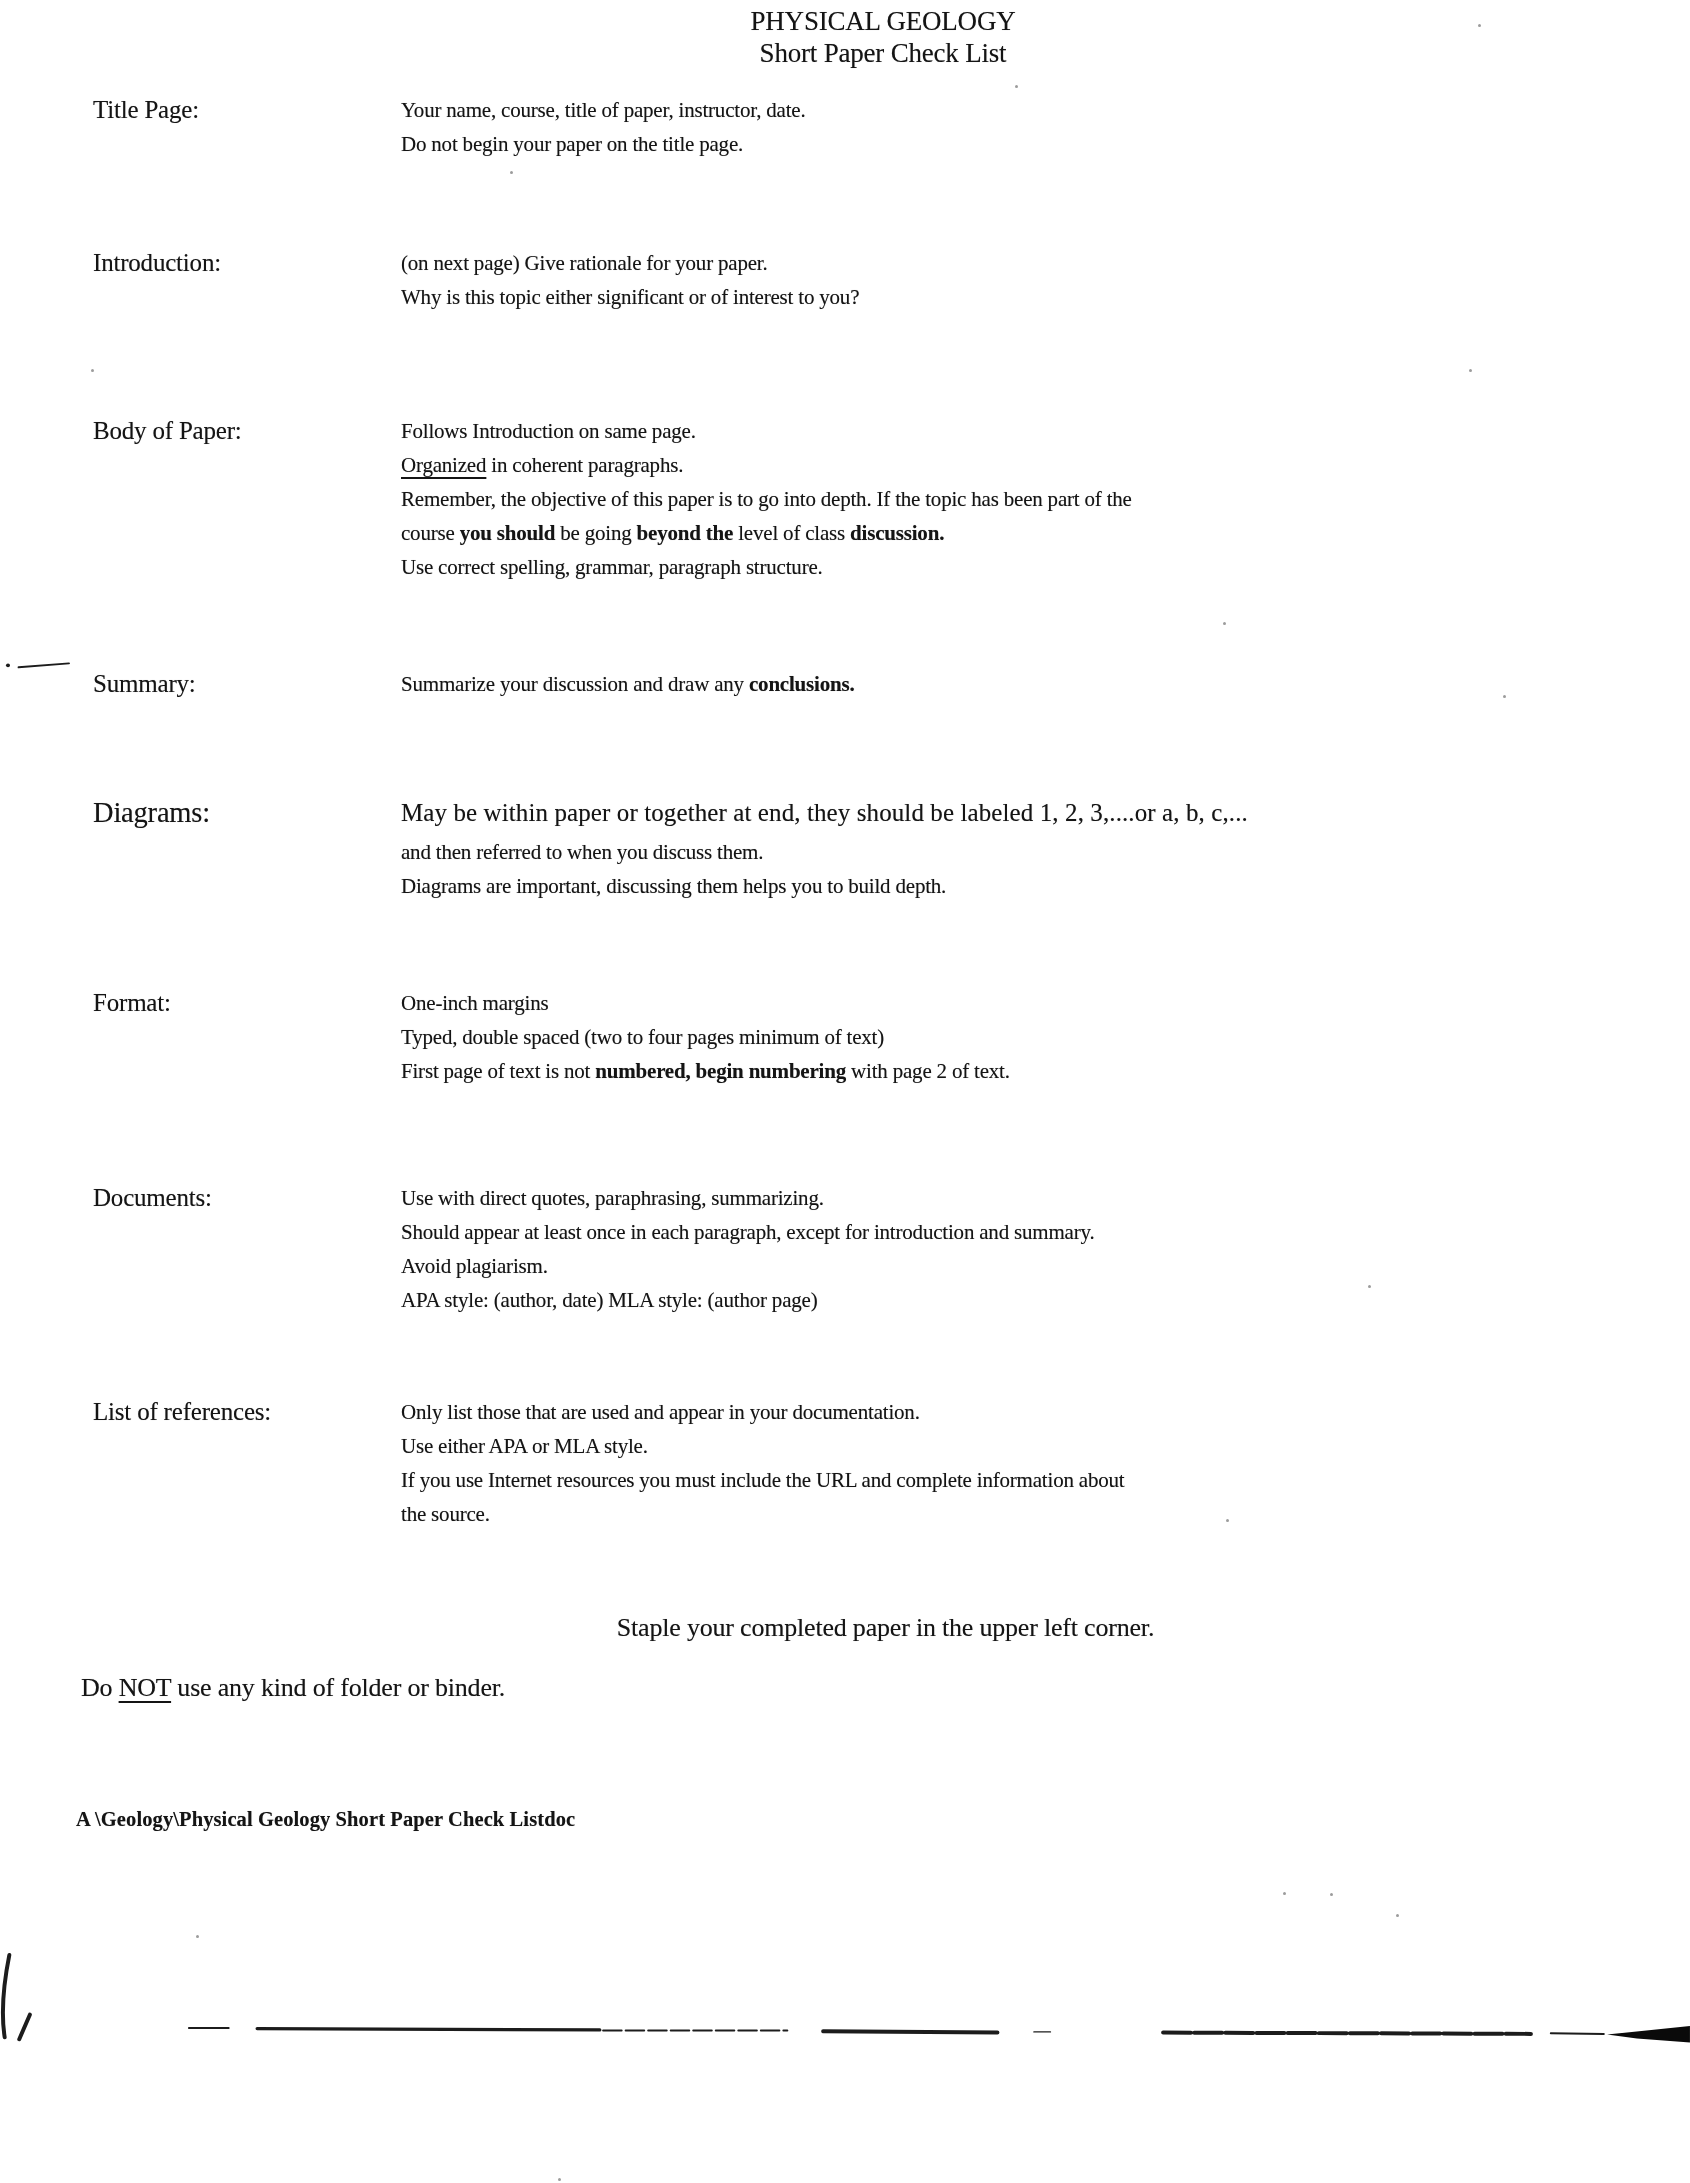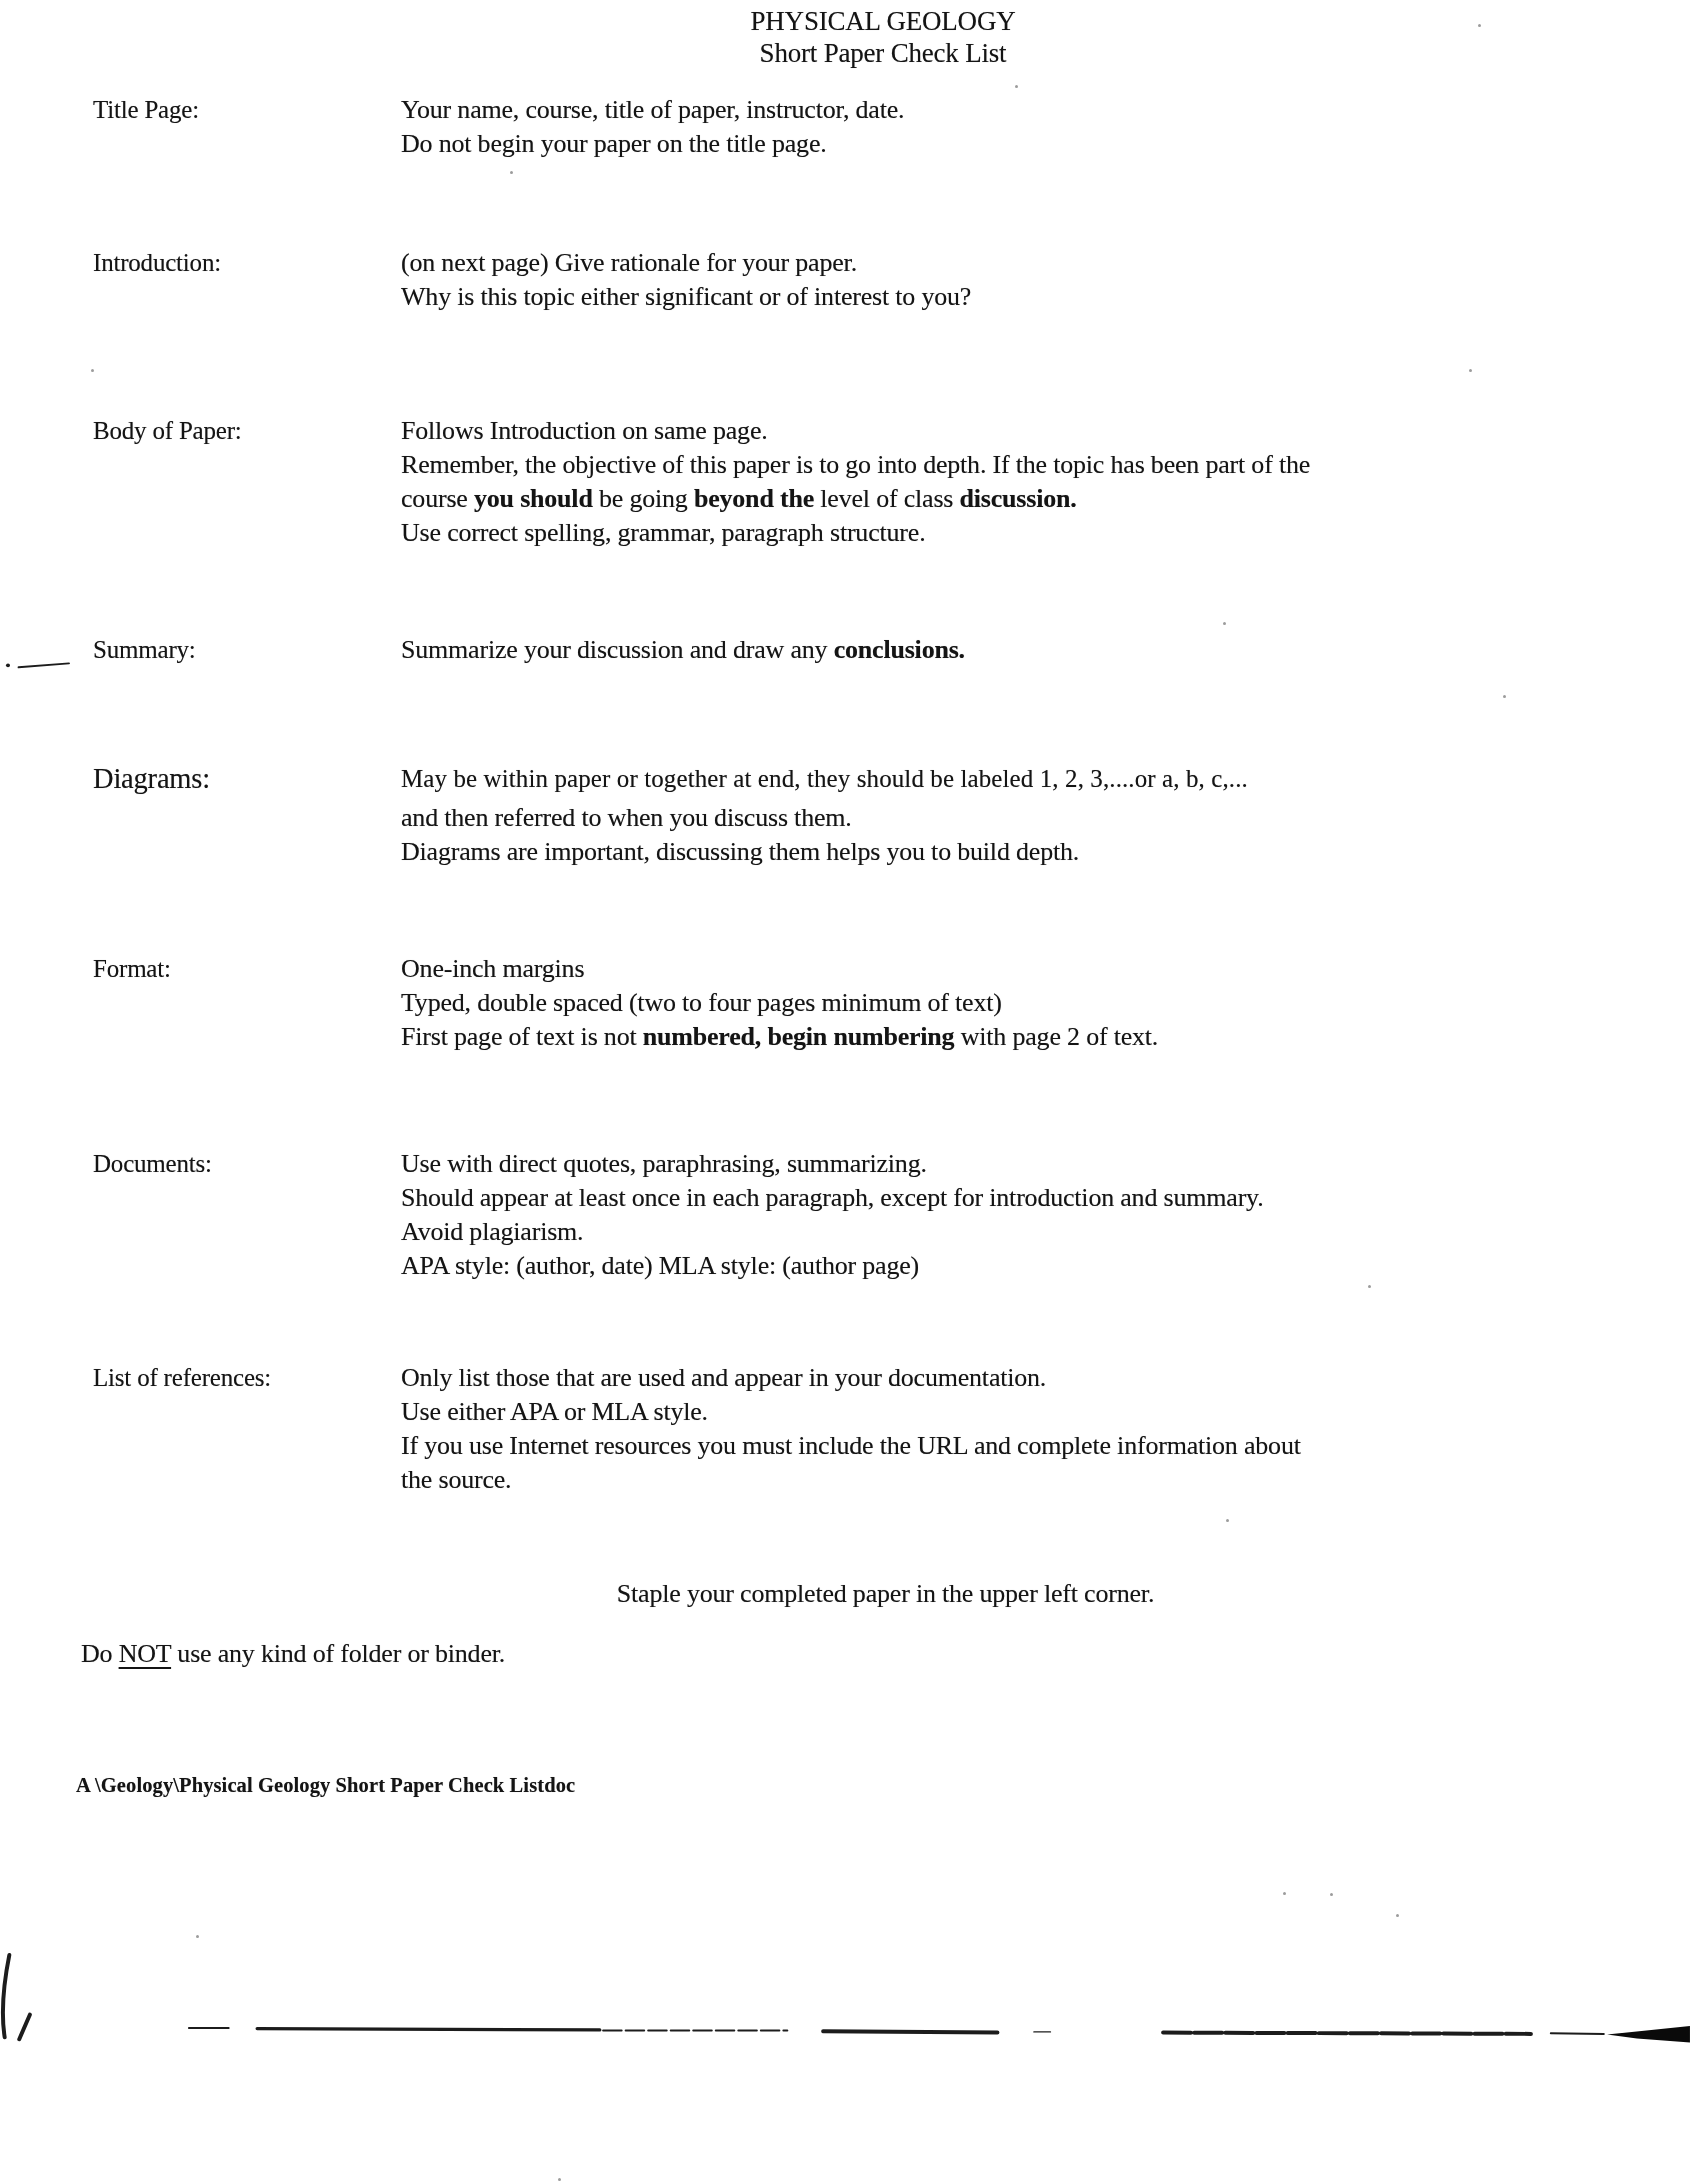--- a/index.html
+++ b/index.html
@@ -32,21 +32,21 @@
   }
   .section .label{
     font-size:25px;
     line-height:34px;
     letter-spacing:-0.2px;
   }
   .section .desc{min-width:0;}
   .line{
     height:34px;
     line-height:34px;
-    font-size:26px;
+    font-size:21px;
     letter-spacing:-0.2px;
     white-space:nowrap;
   }
   .line.large{
     height:44px;
     line-height:44px;
     font-size:25px;
     letter-spacing:0.1px;
   }
   .b{font-weight:700;}
@@ -136,20 +136,21 @@
         <div class="label">Introduction:</div>
         <div class="desc">
           <div class="line"><span>(on next page) Give rationale for your paper.</span></div>
           <div class="line"><span>Why is this topic either significant or of interest to you?</span></div>
         </div>
       </div>
       <div class="section">
         <div class="label">Body of Paper:</div>
         <div class="desc">
           <div class="line"><span>Follows Introduction on same page.</span></div>
+          <div class="line"><span class="u">Organized</span><span> in coherent paragraphs.</span></div>
           <div class="line"><span>Remember, the objective of this paper is to go into depth. If the topic has been part of the</span></div>
           <div class="line"><span>course </span><span class="b">you should</span><span> be going </span><span class="b">beyond the</span><span> level of class </span><span class="b">discussion.</span></div>
           <div class="line"><span>Use correct spelling, grammar, paragraph structure.</span></div>
         </div>
       </div>
       <div class="section">
         <div class="label">Summary:</div>
         <div class="desc">
           <div class="line"><span>Summarize your discussion and draw any </span><span class="b">conclusions.</span></div>
         </div>

